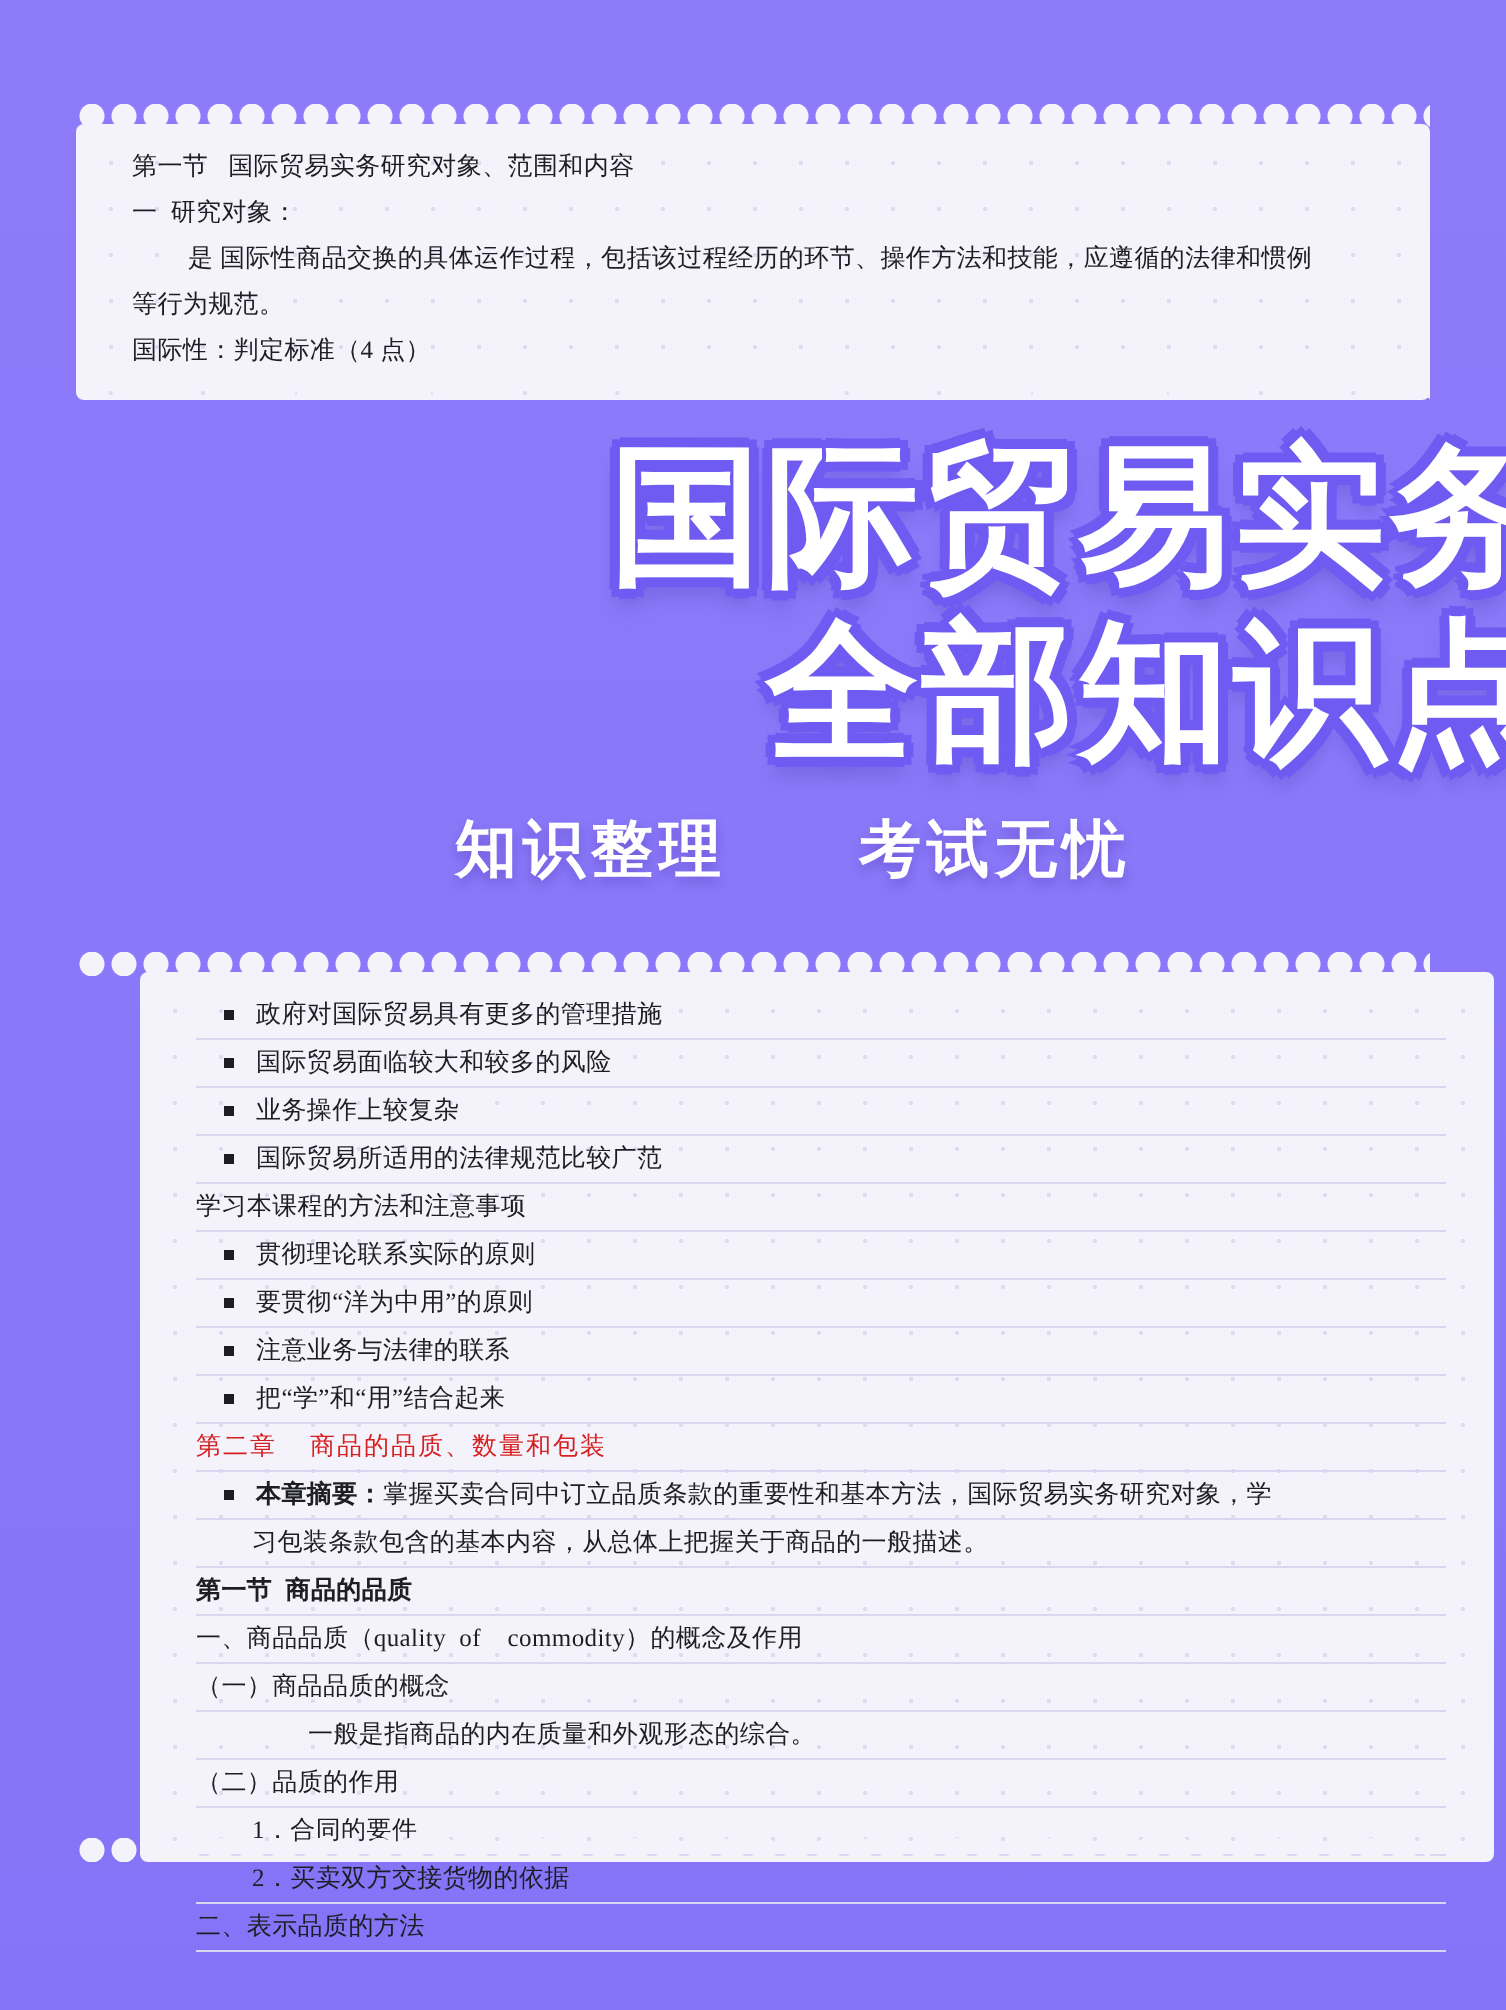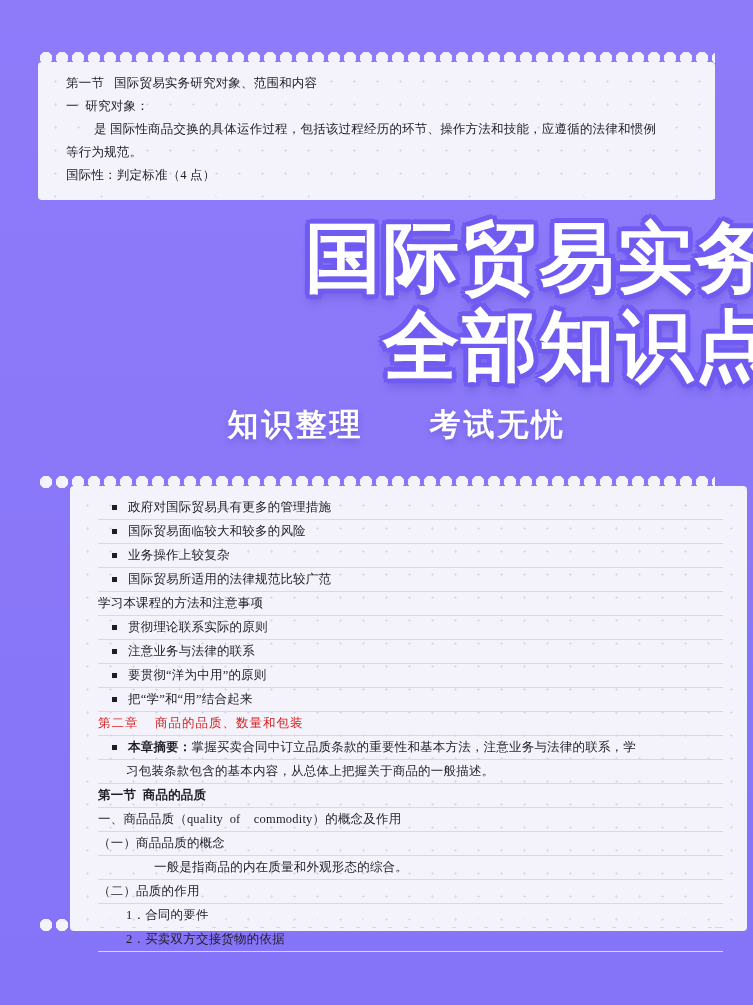--- a/index.html
+++ b/index.html
@@ -179,31 +179,32 @@
   <div class="scallop-top st2"></div>
   <div class="paper paper-bottom">
     <div class="dots"></div>
     <div class="doc-text ruled">
       <p class="bullet">政府对国际贸易具有更多的管理措施</p>
       <p class="bullet">国际贸易面临较大和较多的风险</p>
       <p class="bullet">业务操作上较复杂</p>
       <p class="bullet">国际贸易所适用的法律规范比较广范</p>
       <p>学习本课程的方法和注意事项</p>
       <p class="bullet">贯彻理论联系实际的原则</p>
+      <p class="bullet">要贯彻“洋为中用”的原则</p>
       <p class="bullet">注意业务与法律的联系</p>
-      <p class="bullet">要贯彻“洋为中用”的原则</p>
       <p class="bullet">把“学”和“用”结合起来</p>
       <p class="chapter">第二章    商品的品质、数量和包装</p>
-      <p class="bullet"><span class="bold">本章摘要：</span><span>掌握买卖合同中订立品质条款的重要性和基本方法，注意业务与法律的联系，学</span></p>
+      <p class="bullet"><span class="bold">本章摘要：</span><span>掌握买卖合同中订立品质条款的重要性和基本方法，国际贸易实务研究对象，学</span></p>
       <p class="ind2">习包装条款包含的基本内容，从总体上把握关于商品的一般描述。</p>
       <p class="bold">第一节  商品的品质</p>
       <p>一、商品品质（quality  of    commodity）的概念及作用</p>
       <p>（一）商品品质的概念</p>
       <p class="ind3">一般是指商品的内在质量和外观形态的综合。</p>
       <p>（二）品质的作用</p>
       <p class="ind2">1．合同的要件</p>
       <p class="ind2">2．买卖双方交接货物的依据</p>
+      <p>二、表示品质的方法</p>
     </div>
   </div>
   <div class="scallop-bottom sb2"></div>
 
   <div class="bottom-strip"></div>
 </div>
 
 </body></html>

